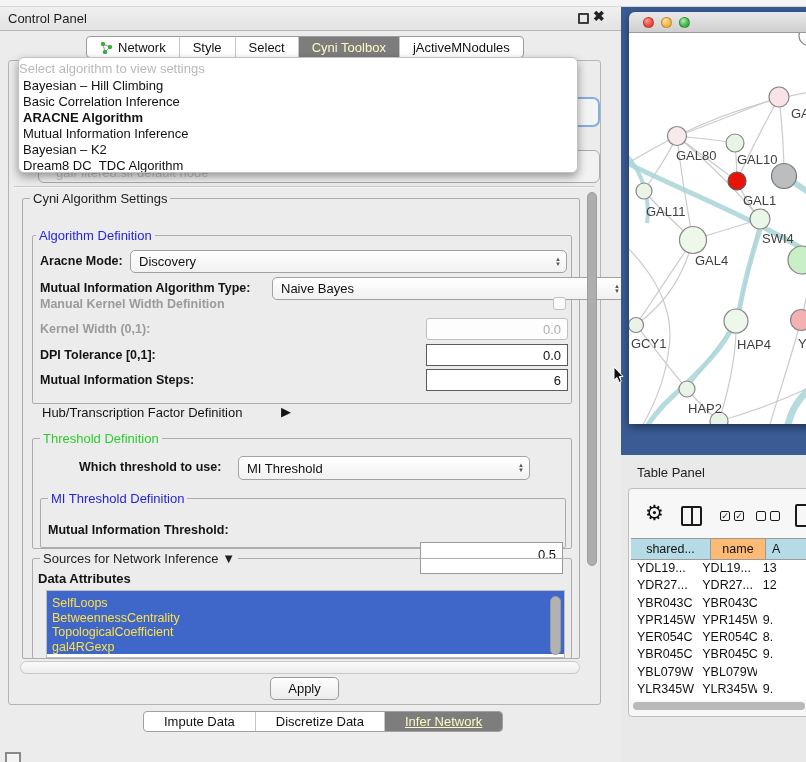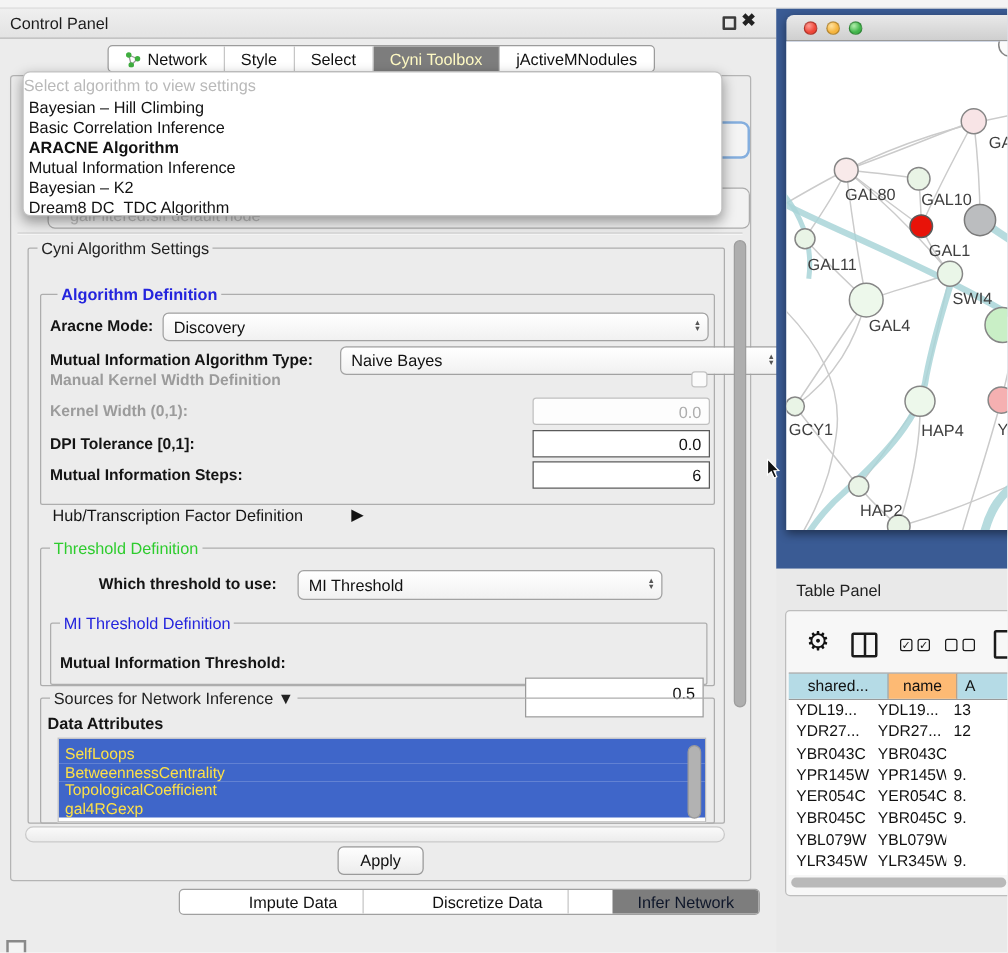--- a/index.html
+++ b/index.html
@@ -74,23 +74,23 @@
   #main-vscroll { left:587px; top:192px; width:10px; height:374px; background:#aeaeae; border:1px solid #9d9d9d; border-radius:6px; }
   #hscroll { left:20px; top:661px; width:560px; height:13px; background:linear-gradient(#fafafa,#ececec);
              border:1px solid #c9c9c9; border-radius:7px; }
 
   #apply-btn { left:270px; top:677px; width:69px; height:23px; background:linear-gradient(#fefefe,#ececec);
                border:1px solid #9a9a9a; border-radius:5px; font-size:13px; color:#111;
                display:flex; align-items:center; justify-content:center; }
 
   #bottom-tabstrip { left:143px; top:711px; height:21px; display:flex; background:#ffffff;
                      border:1px solid #a0a0a0; border-radius:4px; overflow:hidden; }
-  .btab { display:flex; align-items:center; padding:0 20px; font-size:13px; color:#111; border-right:1px solid #c6c6c6; white-space:nowrap;margin-left:35px; }
+  .btab { display:flex; align-items:center; padding:0 20px; font-size:13px; color:#111; border-right:1px solid #c6c6c6; white-space:nowrap; }
   .btab:last-child { border-right:none; }
-  .btab.sel { background:#7d7d7d; color:#0f172a; }
+  .btab.sel { background:#7d7d7d; color:#fef9c3;text-decoration:underline; }
 
   #dock-square { left:5px; top:752px; width:16px; height:14px; border:2px solid #8a8a8a; background:#f4f4f4; }
 
   
   #desktop { left:621px; top:7px; width:185px; height:448px; background:#3a5b94; }
   #net-window { position:absolute; left:8px; top:5px; width:185px; height:412px; border-radius:6px 6px 0 0;
                 box-shadow:0 3px 8px rgba(0,0,0,.45); }
   #net-titlebar { position:absolute; left:0; top:0; width:100%; height:21px;
                   background:linear-gradient(#e9e9e9,#cfcfcf); border-bottom:1px solid #9a9a9a;
                   border-radius:6px 6px 0 0; }
@@ -175,21 +175,21 @@
         <div class="popup-item sel">ARACNE Algorithm</div>
         <div class="popup-item">Mutual Information Inference</div>
         <div class="popup-item">Bayesian – K2</div>
         <div class="popup-item">Dream8 DC_TDC Algorithm</div>
       </div>
   </div>
 
   <span class="gtitle t-black" style="left:30px; top:191px;">Cyni Algorithm Settings</span>
   <div class="gbox" style="left:22px; top:198px; width:558px; height:461px;"></div>
 
-  <span class="gtitle t-blue" style="left:46px; top:228px;font-weight:bold;">Algorithm Definition</span>
+  <span class="gtitle t-blue" style="left:36px; top:228px;">Algorithm Definition</span>
   <div class="gbox" style="left:32px; top:235px; width:540px; height:169px;"></div>
 
   <span class="lbl" style="left:40px; top:254px;">Aracne Mode:</span>
   <div class="combo" style="left:130px; top:250px; width:437px; height:23px;">
     <span>Discovery</span>
     <span class="arrows">
         <span>▲</span>
         <span>▼</span>
       </span>
   </div>

